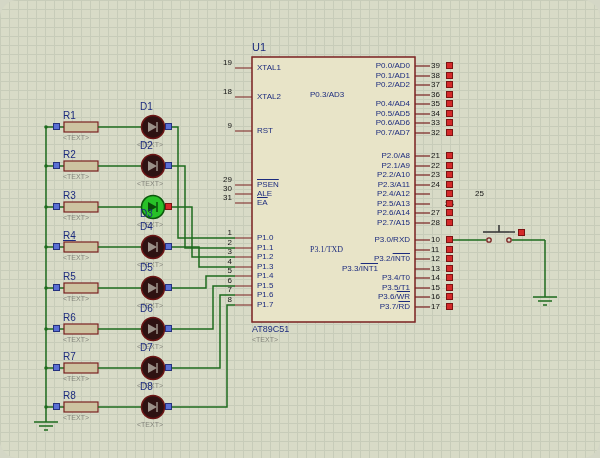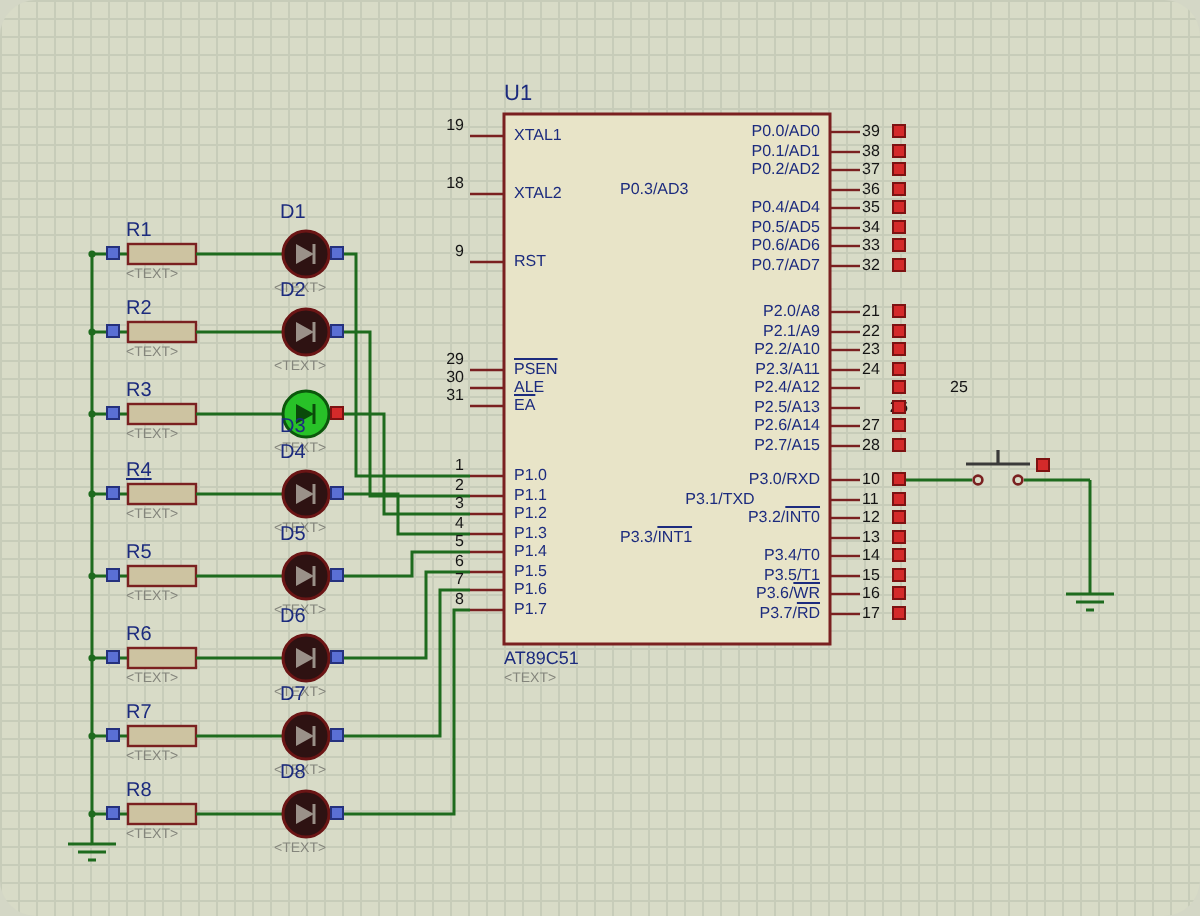--- a/index.html
+++ b/index.html
@@ -248,27 +248,27 @@
     <div class="sq red" style="left: 446px; top: 209px;"></div>
     <div class="lbl pinname" style="left: 310px; top: 208px; width: 100px; text-align: right;"><span>P2.6/A14</span><span class="ov"></span></div>
     <div class="lbl pinnum" style="left: 431px; top: 218px; width: 14px;">28</div>
     <div class="sq red" style="left: 446px; top: 219px;"></div>
     <div class="lbl pinname" style="left: 310px; top: 218px; width: 100px; text-align: right;"><span>P2.7/A15</span><span class="ov"></span></div>
     <div class="lbl pinnum" style="left: 431px; top: 235px; width: 14px;">10</div>
     <div class="sq red" style="left: 446px; top: 236px;"></div>
     <div class="lbl pinname" style="left: 310px; top: 235px; width: 100px; text-align: right;"><span>P3.0/RXD</span><span class="ov"></span></div>
     <div class="lbl pinnum" style="left: 431px; top: 245px; width: 14px;">11</div>
     <div class="sq red" style="left: 446px; top: 246px;"></div>
-    <div class="lbl pinname" style="left: 310px; top: 245px; width: 100px; text-align: center;"><span>P3.1/TXD</span><span class="ov"></span></div>
+    <div class="lbl pinname" style="left: 310px; top: 245px; width: 100px; text-align: left; font-family: Liberation Serif, serif;"><span>P3.1/TXD</span><span class="ov"></span></div>
     <div class="lbl pinnum" style="left: 431px; top: 254px; width: 14px;">12</div>
     <div class="sq red" style="left: 446px; top: 255px;"></div>
     <div class="lbl pinname" style="left: 310px; top: 254px; width: 100px; text-align: right;"><span>P3.2/</span><span class="ov">INT0</span></div>
     <div class="lbl pinnum" style="left: 431px; top: 264px; width: 14px;">13</div>
     <div class="sq red" style="left: 446px; top: 265px;"></div>
-    <div class="lbl pinname" style="left: 310px; top: 264px; width: 100px; text-align: left;"><span>P3.3/</span><span class="ov">INT1</span></div>
+    <div class="lbl pinname" style="left: 310px; top: 264px; width: 100px; text-align: center;"><span>P3.3/</span><span class="ov">INT1</span></div>
     <div class="lbl pinnum" style="left: 431px; top: 273px; width: 14px;">14</div>
     <div class="sq red" style="left: 446px; top: 274px;"></div>
     <div class="lbl pinname" style="left: 310px; top: 273px; width: 100px; text-align: right;"><span>P3.4/T0</span><span class="ov"></span></div>
     <div class="lbl pinnum" style="left: 431px; top: 283px; width: 14px;">15</div>
     <div class="sq red" style="left: 446px; top: 284px;"></div>
     <div class="lbl pinname" style="left: 310px; top: 283px; width: 100px; text-align: right;"><span>P3.5/T1</span><span class="ov"></span></div>
     <div class="lbl pinnum" style="left: 431px; top: 292px; width: 14px;">16</div>
     <div class="sq red" style="left: 446px; top: 293px;"></div>
     <div class="lbl pinname" style="left: 310px; top: 292px; width: 100px; text-align: right;"><span>P3.6/</span><span class="ov">WR</span></div>
     <div class="lbl pinnum" style="left: 431px; top: 302px; width: 26px;">17</div>

